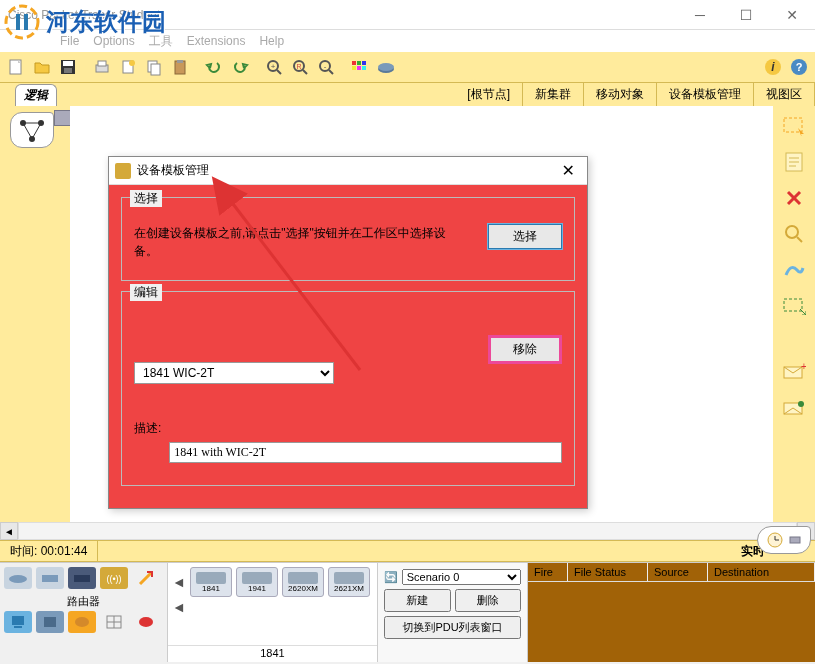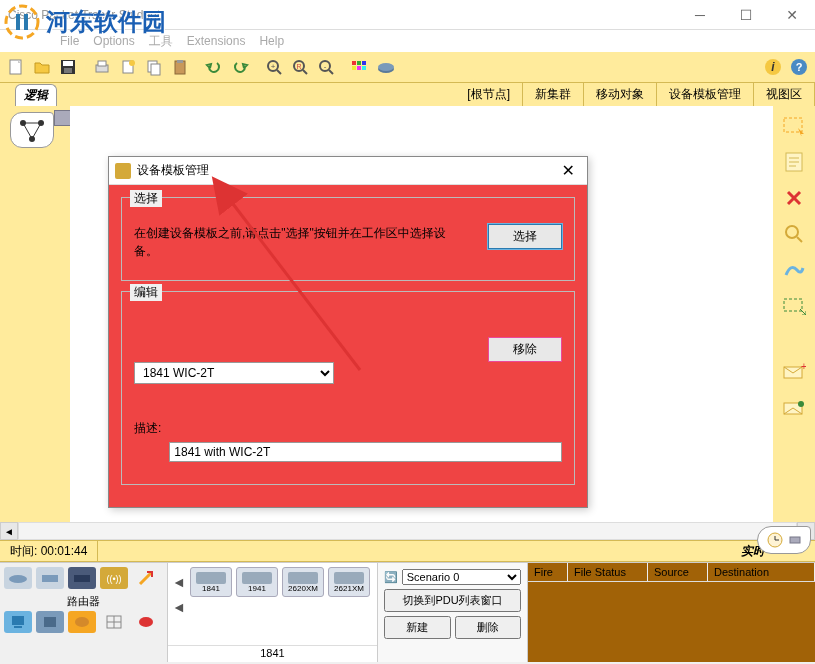--- a/index.html
+++ b/index.html
@@ -47,21 +47,21 @@
 .realtime-tab { position: absolute; right: 4px; bottom: 110px; background: #fff; border: 1px solid #999; border-radius: 14px 4px 14px 14px; padding: 4px 8px; display: flex; align-items: center; gap: 4px; font-size: 12px; }
 
 
 .hscroll { height: 18px; background: #f0f0f0; display: flex; }
 .hscroll .arrow { width: 18px; height: 18px; background: #e8e8e8; border: 1px solid #ccc; display: flex; align-items: center; justify-content: center; font-size: 10px; }
 .hscroll .track { flex: 1; background: #f4f4f4; border: 1px solid #ddd; }
 
 
 .timebar { height: 22px; background: #ffeb9c; display: flex; align-items: center; font-size: 12px; border-top: 1px solid #d4b954; border-bottom: 1px solid #d4b954; }
 .timebar .cell { padding: 0 10px; border-right: 1px solid #d4b954; height: 100%; display: flex; align-items: center; }
-.timebar .realtime-label { margin-left: auto; font-weight: bold; font-style: italic; padding-right: 50px; }
+.timebar .realtime-label { margin-left: auto; font-weight: bold; padding-right: 50px; }
 
 
 .bottom { height: 100px; display: flex; background: #f8f8f8; border-top: 1px solid #ccc; }
 .dev-cat { width: 168px; background: #f0f0f0; border-right: 1px solid #ccc; padding: 4px; }
 .dev-cat .row { display: flex; gap: 4px; margin-bottom: 3px; }
 .dev-cat .ditem { width: 28px; height: 22px; border-radius: 3px; display: flex; align-items: center; justify-content: center; font-size: 14px; }
 .dev-cat .label { text-align: center; font-size: 11px; padding: 2px; }
 .dev-list { width: 210px; background: #fff; border-right: 1px solid #ccc; padding: 4px; position: relative; }
 .dev-list .row { display: flex; gap: 4px; margin-bottom: 2px; align-items: center; }
 .dev-list .dmodel { width: 42px; height: 30px; background: #dde3ec; border: 1px solid #aab; border-radius: 3px; display: flex; flex-direction: column; align-items: center; justify-content: center; font-size: 8px; }
@@ -78,21 +78,21 @@
 
 
 .dialog { position: absolute; top: 156px; left: 108px; width: 480px; background: #ef4444; border: 1px solid #888; box-shadow: 2px 2px 8px rgba(0,0,0,0.2); font-size: 12px; }
 .dialog .dtitle { height: 28px; display: flex; align-items: center; padding: 0 6px; background: #fff; border-bottom: 1px solid #ddd; }
 .dialog .dtitle .dicon { width: 16px; height: 16px; background: #d4a939; border-radius: 2px; margin-right: 6px; }
 .dialog .dtitle .dclose { margin-left: auto; font-size: 16px; padding: 0 6px; }
 .dialog .dbody { padding: 12px; }
 .fieldset { border: 1px solid #bbb; padding: 12px; margin-bottom: 10px; position: relative; }
 .fieldset .legend { position: absolute; top: -8px; left: 8px; background: #f0f0f0; padding: 0 4px; font-size: 12px; }
 .fieldset .desc { font-size: 12px; line-height: 1.5; margin-bottom: 8px; }
-.dlgbtn { min-width: 74px; padding: 3px 10px; background: #e8e8e8; border: 1px solid #ec4899; font-size: 12px; }
+.dlgbtn { min-width: 74px; padding: 3px 10px; background: #e8e8e8; border: 3px solid #ec4899; font-size: 12px; }
 .dlgbtn.primary { border: 1px solid #2a7ab0; outline: 1px solid #6bb3e0; }
 .fieldset select, .fieldset input[type=text] { font-size: 12px; padding: 2px 4px; border: 1px solid #999; background: #fff; margin-top: 48px; }
 .fieldset .frow { display: flex; align-items: center; gap: 8px; margin-bottom: 10px; }
 .dialog .dfooter { display: flex; justify-content: flex-end; gap: 10px; padding: 0 12px 12px; }
 
 
 .arrow-svg { position: absolute; top: 170px; left: 160px; pointer-events: none; z-index: 10; }
 
 </style>
 </head>
@@ -429,25 +429,25 @@
     </div>
     <div class="current">1841</div>
   </div>
 
   <div class="scenario">
     <div class="srow">
       <span>🔄</span>
       <select><option>Scenario 0</option></select>
     </div>
     <div class="srow">
-      <button style="flex:2">切换到PDU列表窗口</button>
-    </div>
-    <div class="srow">
       <button>新建</button>
       <button>删除</button>
+    </div>
+    <div class="srow">
+      <button style="flex:2">切换到PDU列表窗口</button>
     </div>
   </div>
 
   <div class="sim-table">
     <div class="hdr">
       <div style="width:40px">Fire</div>
       <div style="width:80px">File Status</div>
       <div style="width:60px">Source</div>
       <div style="flex:1">Destination</div>
     </div>
@@ -470,21 +470,21 @@
     </div>
     <div class="fieldset">
       <div class="legend">编辑</div>
       <div class="frow" style="padding-top:10px;">
         <select style="width:200px"><option>1841 WIC-2T</option></select>
         <div style="flex:1"></div>
         <button class="dlgbtn">移除</button>
       </div>
       <div class="frow">
         <span>描述:</span>
-        <input type="text" style="flex: 1 1 0%;" value="1841 with WIC-2T">
+        <input type="text" style="flex: 1 1 0%; font-family: Liberation Serif, serif;" value="1841 with WIC-2T">
       </div>
     </div>
   </div>
 </div>
 
 <svg class="arrow-svg" width="240" height="220">
   <defs>
       <marker id="ah" markerWidth="12" markerHeight="12" refX="2" refY="6" orient="auto">
         <path d="M0 0 L12 6 L0 12 Z" fill="#d33"></path>
       </marker>

